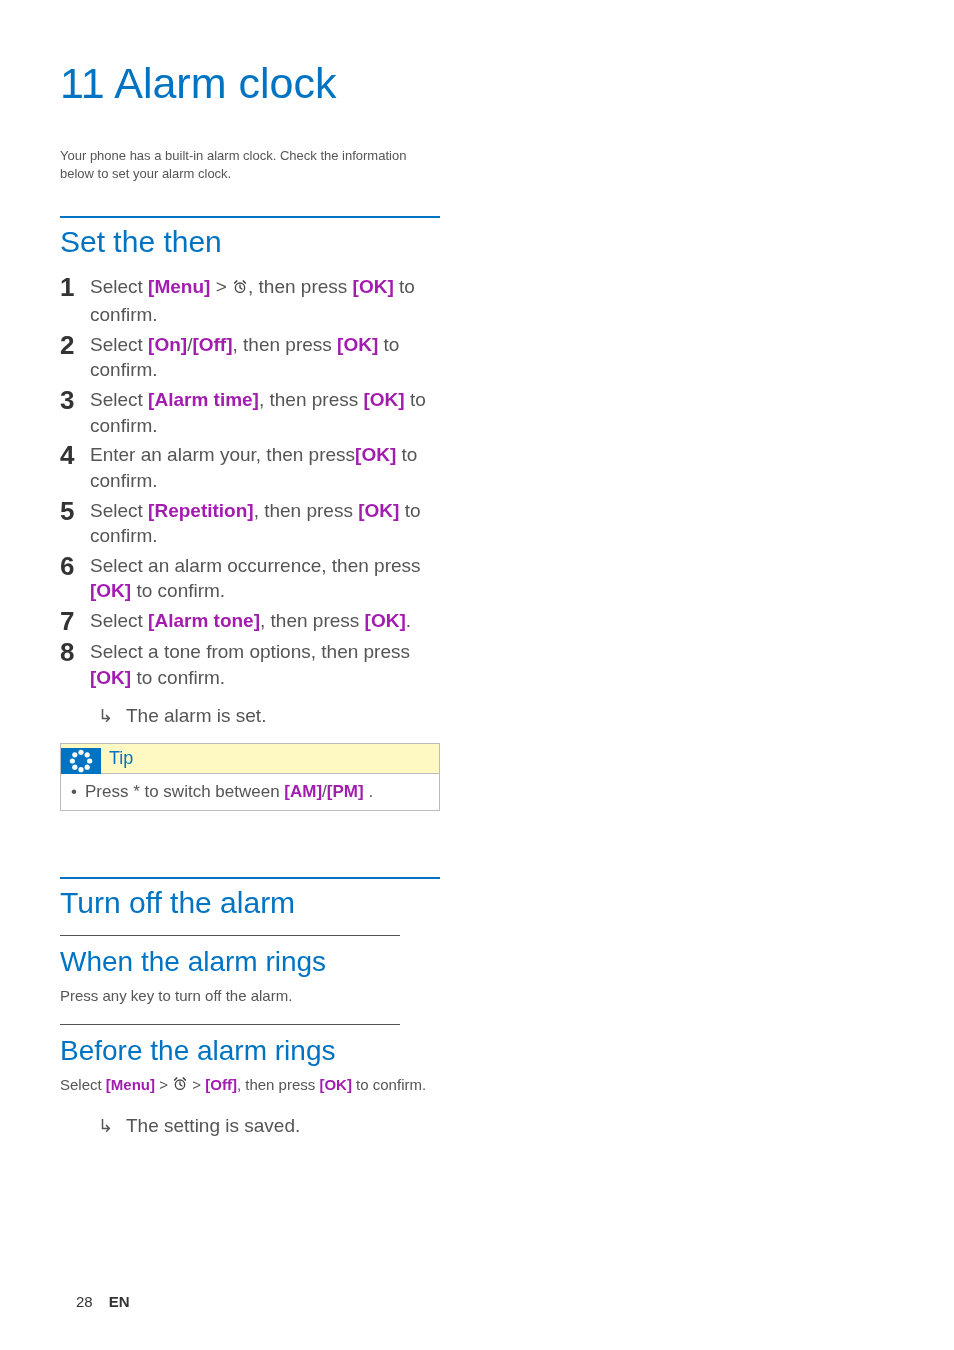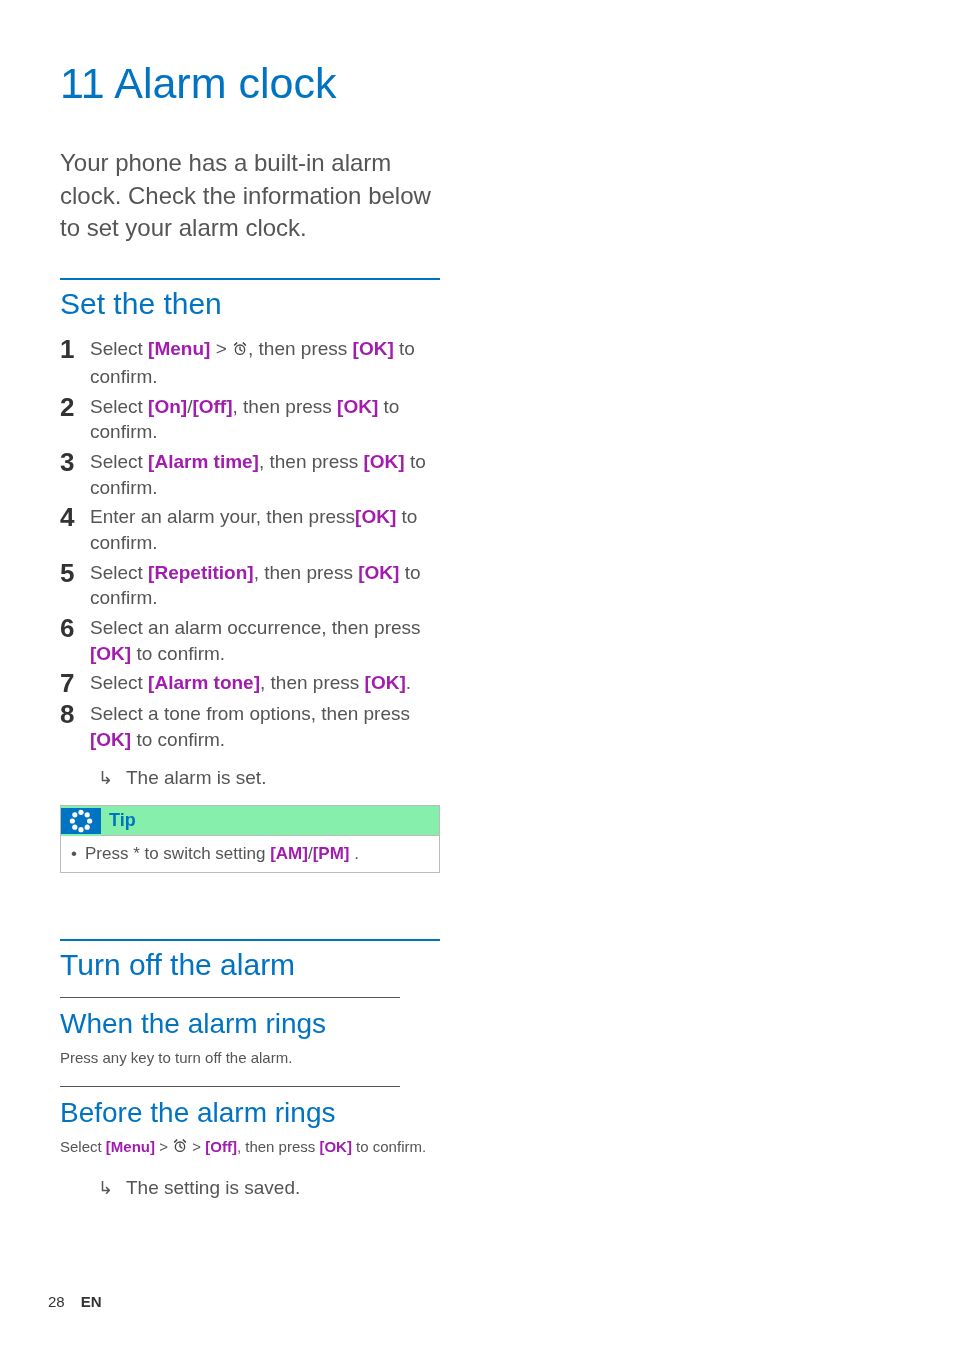--- a/index.html
+++ b/index.html
@@ -18,21 +18,21 @@
     width: 500px;
   }
   h1.chapter {
     color: #0073c2;
     font-size: 43px;
     font-weight: 400;
     margin: 0 0 40px 0;
     line-height: 1.1;
   }
   p.intro {
-    font-size: 24px;
+    font-size: 13px;
     line-height: 1.35;
     margin: 0 0 34px 0;
     color:#555;
   }
   .rule-top { border-top: 2px solid #0073c2; height:0; margin-bottom: 6px; }
   h2.section {
     color:#0073c2;
     font-size: 30px;
     font-weight: 400;
     margin: 0 0 14px 0;
@@ -47,28 +47,28 @@
   }
   .steps { margin: 0 0 14px 0; }
   .step { display:flex; align-items:flex-start; margin-bottom: 4px; font-size:19px; line-height:1.35; color:#555;}
   .step-num { font-size:26px; font-weight:600; color:#333; width: 30px; flex:none; line-height:1.05; }
   .step-body { flex:1; }
   .bold { font-weight:600; color:#a21caf; }
   .result { display:flex; align-items:flex-start; margin-left: 30px; font-size:19px; color:#555;}
   .result-arrow { width: 36px; flex:none; font-size:18px; color:#555; padding-left:8px;}
   .result-body { flex:1; }
   .tip-box { border:1px solid #bbb; margin: 16px 0 30px 0; font-size:17px; width: 380px;}
-  .tip-head { display:flex; align-items:center; background:#86efac;font-weight:bold;}
+  .tip-head { display:flex; align-items:flex-end; background:#fef9c3;}
   .tip-icon-wrap { background:#0073c2; width:40px; display:flex; align-items:center; justify-content:center;}
   .tip-icon-wrap svg { width:26px; height:26px;}
   .tip-label { color:#0073c2; font-size:18px; padding:4px 8px; display:flex; align-items:center; border-bottom:1px solid #bbb; flex:1;}
   .tip-body { padding:8px 10px; display:flex; align-items:flex-start; gap:8px; color:#555; font-size:17px;}
   .dot { color:#555;}
   .para { font-size:15px; color:#555; line-height:1.35; margin:0 0 18px 0;}
-  .footer { position:absolute; bottom:40px; left:48px; font-size:15px; color:#555;}
+  .footer { position:absolute; bottom:40px; left:76px; font-size:15px; color:#555;}
   .footer .pnum { color:#333; margin-right:12px;}
   .footer .lang { font-weight:600; color:#333;}
   .alarm-icon { display:inline-block; vertical-align:-2px;}
   .alarm-icon svg { width:16px; height:16px; }
   .spacer-lg { height: 36px; }
 </style>
 </head>
 <body>
 
 <div class="page">
@@ -143,21 +143,21 @@
               <circle cx="17.7" cy="6.3" r="2.4"></circle>
               <circle cx="6.3" cy="17.7" r="2.4"></circle>
               <circle cx="17.7" cy="17.7" r="2.4"></circle>
             </g>
           </svg>
       </div>
       <div class="tip-label">Tip</div>
     </div>
     <div class="tip-body">
       <span class="dot">•</span>
-      <span id="tip-body-text"><span>Press * to switch setting </span><span class="bold">[AM]</span><span>/</span><span class="bold">[PM]</span><span> .</span></span>
+      <span id="tip-body-text"><span>Press * to switch between </span><span class="bold">[AM]</span><span>/</span><span class="bold">[PM]</span><span> .</span></span>
     </div>
   </div>
 
   <div class="spacer-lg"></div>
 
   <div class="rule-top"></div>
   <h2 class="section">Turn off the alarm</h2>
 
   <div class="rule-thin"></div>
   <h3 class="sub">When the alarm rings</h3>

